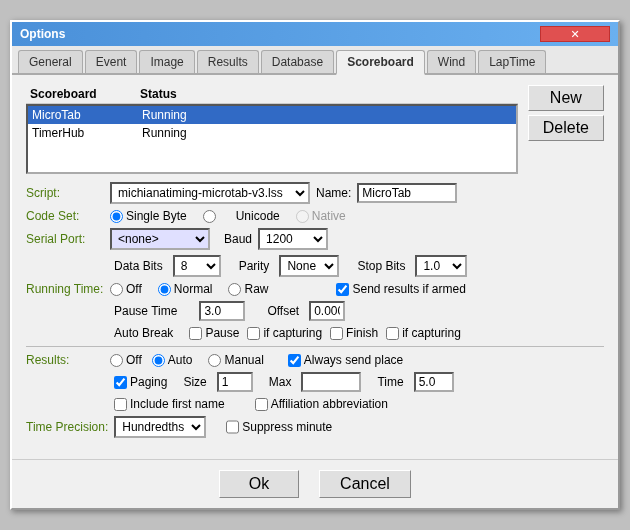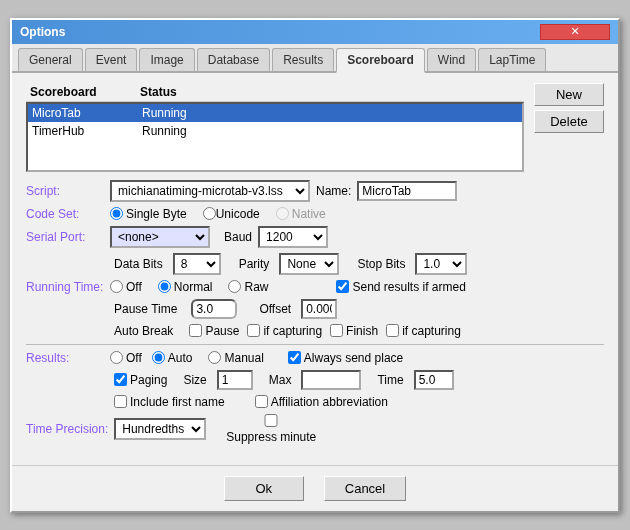--- a/index.html
+++ b/index.html
@@ -106,32 +106,32 @@
       flex-direction: column;
       gap: 4px;
     }
     button {
       padding: 3px 14px;
       background: #e0e0e0;
       border: 1px solid #888;
       border-top-color: #fff;
       border-left-color: #fff;
       cursor: pointer;
-      font-size: 13px;
+      font-size: 16px;
       min-width: 70px;
     }
     .form-row {
       display: flex;
       align-items: center;
       margin-bottom: 5px;
       gap: 6px;
     }
     .form-label {
       min-width: 78px;
-      color: #8b5cf6;
+      color: #4d7c0f;
     }
     input[type="text"] {
       border: 2px inset #aaa;
       padding: 1px 3px;
       font-size: 12px;
       background: white;
     }
     select {
       border: 2px inset #aaa;
       padding: 1px 2px;
@@ -167,22 +167,22 @@
 
   <div class="titlebar">
     <span>Options</span>
     <button class="titlebar-close">✕</button>
   </div>
 
   <div class="tabs">
     <div class="tab">General</div>
     <div class="tab">Event</div>
     <div class="tab">Image</div>
+    <div class="tab">Results</div>
     <div class="tab">Database</div>
-    <div class="tab">Results</div>
     <div class="tab active">Scoreboard</div>
     <div class="tab">Wind</div>
     <div class="tab">LapTime</div>
   </div>
 
   <div class="content">
 
     <div class="scoreboard-area">
       <div style="flex:1;">
         <div class="list-header">
@@ -214,21 +214,21 @@
       <span class="inline-label">Name:</span>
       <input type="text" style="width: 100px;" value="MicroTab">
     </div>
 
     <div class="form-row">
       <span class="form-label">Code Set:</span>
       <label style="display:flex;align-items:center;gap:3px;">
         <input type="radio" name="codeset" checked="" style="">
         <span>Single Byte</span>
       </label>
-      <label style="display:flex;align-items:center;gap:0;margin-left:10px;">
+      <label style="display:flex;align-items:center;gap:20px;margin-left:10px;">
         <input type="radio" name="codeset" style="">
         <span>Unicode</span>
       </label>
       <label style="display:flex;align-items:center;gap:3px;margin-left:10px;color:#999;">
         <input type="radio" name="codeset" disabled="" style="">
         <span>Native</span>
       </label>
     </div>
 
     <div class="form-row">
@@ -272,21 +272,21 @@
         <span>Raw</span>
       </label>
       <label style="display:flex;align-items:center;gap:3px;margin-left:18px;padding-left:44px;">
         <input type="checkbox" checked="" style="">
         <span>Send results if armed</span>
       </label>
     </div>
 
     <div class="form-row" style="padding-left:88px;">
       <span class="inline-label">Pause Time</span>
-      <input type="text" style="width: 46px; margin-left: 8px; border-radius: 6px;" value="3.0">
+      <input type="text" style="width: 46px; margin-left: 16px;" value="3.0">
       <span class="inline-label" style="margin-left:16px;">Offset</span>
       <input type="text" style="width: 36px; margin-left: 4px;" value="0.000">
     </div>
 
     <div class="form-row" style="padding-left:88px;gap:8px;">
       <span class="inline-label">Auto Break</span>
       <label style="display:flex;align-items:center;gap:3px;margin-left:8px;">
         <input type="checkbox" style="">
         <span>Pause</span>
       </label>
@@ -348,21 +348,21 @@
         <input type="checkbox" style="">
         <span>Affiliation abbreviation</span>
       </label>
     </div>
 
     <div class="form-row">
       <span class="form-label">Time Precision:</span>
       <select style="width:92px;">
         <option>Hundredths</option>
       </select>
-      <label style="display:flex;gap:3px;margin-left:14px;flex-direction:column;">
+      <label style="display:flex;gap:3px;margin-left:14px;">
         <input type="checkbox" style="">
         <span>Suppress minute</span>
       </label>
     </div>
 
   </div>
 
   <div class="bottom-buttons">
     <button class="bottom-btn">Ok</button>
     <button class="bottom-btn">Cancel</button>

